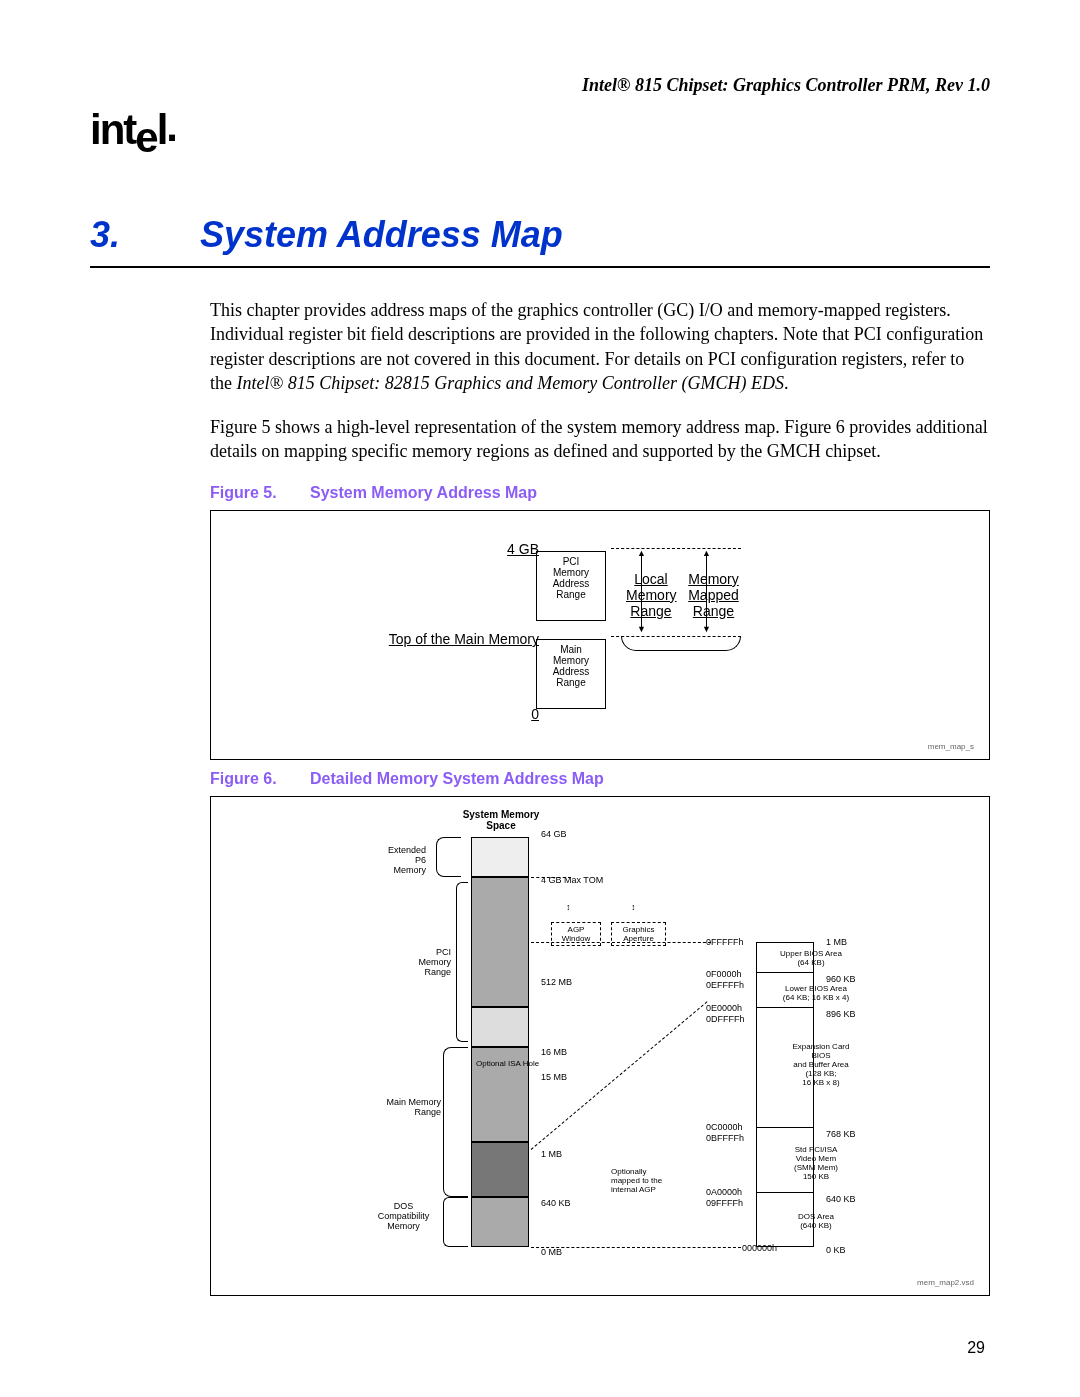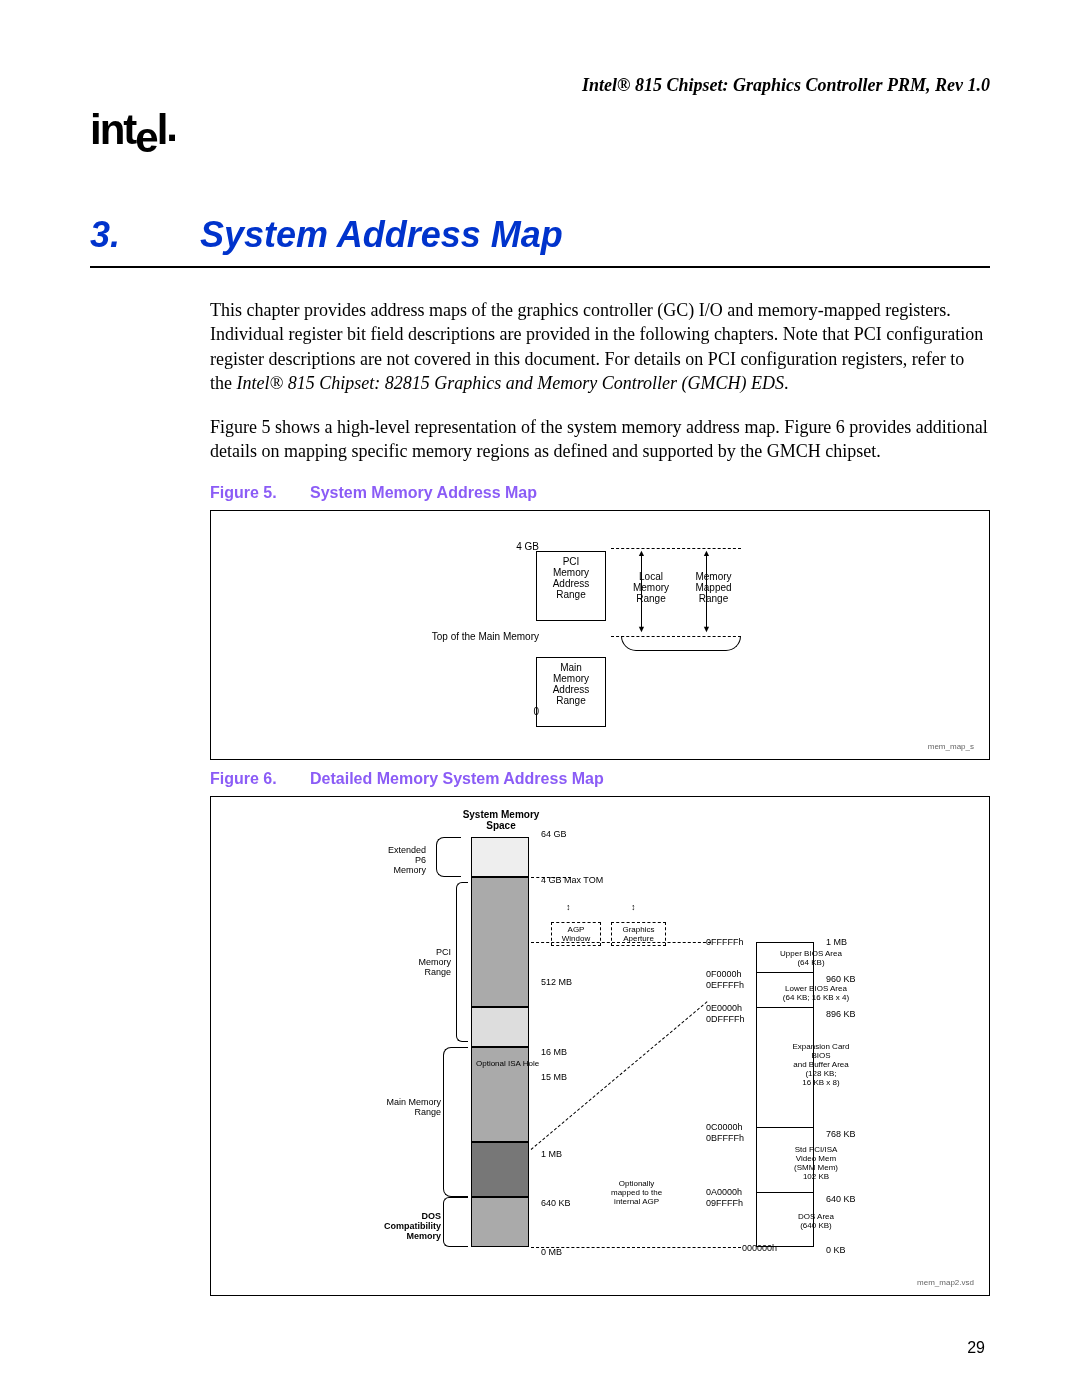--- a/index.html
+++ b/index.html
@@ -67,21 +67,21 @@
   .fig6 { height: 500px; }
   .pagenum {
     position: absolute;
     bottom: 40px;
     right: 95px;
     font-family: Arial, sans-serif;
     font-size: 16px;
   }
 
   
-  .f5-label { position: absolute; font-size: 10px; }
+  .f5-label { position: absolute; font-size: 14px; text-decoration: underline; }
   .f5-box { position: absolute; border: 1px solid #000; text-align: center; font-size: 10px; padding: 4px; }
   .dashed { border-top: 1px dashed #000; }
   .vline { position: absolute; width: 1px; background: #000; }
 
   
   .f6-label { position: absolute; font-size: 9px; white-space: nowrap; }
   .f6-bar { position: absolute; border: 1px solid #000; }
   .f6-title { position: absolute; font-size: 10px; font-weight: bold; text-align: center; }
   .f6-dashed { position: absolute; border-top: 1px dashed #000; height: 1px; }
   .f6-tinybox { position: absolute; border: 1px dashed #000; font-size: 8px; text-align: center; padding: 2px; }
@@ -108,21 +108,21 @@
 
 <div class="fig-box fig5">
   <div class="f5-label" style="right:450px; top:30px;">4 GB</div>
   <div class="f5-label" style="right:450px; top:120px; text-align:right; width:180px;">Top of  the Main Memory</div>
   <div class="f5-label" style="right:450px; top:195px;">0</div>
 
   <div class="f5-box" style="left:325px; top:40px; width:70px; height:70px; white-space:pre-line;">PCI
 Memory
 Address
 Range</div>
-  <div class="f5-box" style="left:325px; top:146px; width:70px; height:70px; white-space:pre-line;">Main
+  <div class="f5-box" style="left:325px; top:128px; width:70px; height:70px; white-space:pre-line;">Main
 Memory
 Address
 Range</div>
 
   <div class="dashed" style="position:absolute; left:400px; top:37px; width:130px; height:1px;"></div>
   <div class="dashed" style="position:absolute; left:400px; top:125px; width:130px; height:1px;"></div>
 
   <div class="vline" style="left:430px; top:42px; height:75px;"></div>
   <div style="position:absolute; left:426px; top:37px; font-size:9px;">▲</div>
   <div style="position:absolute; left:426px; top:113px; font-size:9px;">▼</div>
@@ -168,41 +168,41 @@
 
   <div class="f6-label" style="left:185px; top:150px; text-align:right; width:55px; white-space:pre-line;">PCI
 Memory
 Range</div>
   <div style="position:absolute; left:245px; top:85px; width:12px; height:160px; border-left:1px solid #000; border-top:1px solid #000; border-bottom:1px solid #000; border-radius:6px 0 0 6px;"></div>
 
   <div class="f6-label" style="left:150px; top:300px; text-align:right; width:80px; white-space:pre-line;">Main Memory
 Range</div>
   <div style="position:absolute; left:232px; top:250px; width:25px; height:150px; border-left:1px solid #000; border-top:1px solid #000; border-bottom:1px solid #000; border-radius:8px 0 0 8px;"></div>
 
-  <div class="f6-label" style="left:155px; top:414px; text-align:right; width:75px; white-space:pre-line;font-weight:bold;">DOS
+  <div class="f6-label" style="left:155px; top:404px; text-align:center; width:75px; white-space:pre-line;">DOS
 Compatibility
 Memory</div>
   <div style="position:absolute; left:232px; top:400px; width:25px; height:50px; border-left:1px solid #000; border-top:1px solid #000; border-bottom:1px solid #000; border-radius:6px 0 0 6px;"></div>
 
   <div class="f6-tinybox" style="left:340px; top:125px; width:50px;">AGP
 Window</div>
   <div class="f6-tinybox" style="left:400px; top:125px; width:55px;">Graphics
 Aperture</div>
   <div style="position:absolute; left:355px; top:105px; font-size:9px;">↕</div>
   <div style="position:absolute; left:420px; top:105px; font-size:9px;">↕</div>
 
   <div class="f6-label" style="left:330px; top:180px;">512 MB</div>
   <div class="f6-label" style="left:330px; top:250px;">16 MB</div>
   <div class="f6-label" style="left:265px; top:262px; font-size:8px;">Optional ISA Hole</div>
   <div class="f6-label" style="left:330px; top:275px;">15 MB</div>
   <div class="f6-label" style="left:330px; top:352px;">1 MB</div>
   <div class="f6-label" style="left:330px; top:401px;">640 KB</div>
   <div class="f6-label" style="left:330px; top:450px;">0 MB</div>
 
-  <div class="f6-label" style="left:400px; top:370px; white-space:pre-line; font-size:8px; text-align:center;margin-top:12px;">Optionally
+  <div class="f6-label" style="left:400px; top:370px; white-space:pre-line; font-size:8px; ">Optionally
 mapped to the
 internal AGP</div>
 
   <div class="f6-dashed" style="left:320px; top:145px; width:180px;"></div>
   <div class="f6-dashed" style="left:320px; top:352px; width:230px; transform:rotate(-40deg); transform-origin:left center;"></div>
   <div class="f6-dashed" style="left:320px; top:450px; width:210px;"></div>
   <div class="f6-dashed" style="left:320px; top:80px; width:40px;"></div>
 
   <div class="f6-bar" style="left:545px; top:145px; width:58px; height:305px; background:#fff;"></div>
   <div style="position:absolute; left:545px; top:175px; width:58px; height:1px; background:#000;"></div>
@@ -230,21 +230,21 @@
   <div class="f6-label" style="left:615px; top:212px;">896 KB</div>
   <div class="f6-label" style="left:560px; top:245px; white-space:pre-line; font-size:8px; text-align:center; width:100px;">Expansion Card
 BIOS
 and Buffer Area
 (128 KB;
 16 KB x 8)</div>
   <div class="f6-label" style="left:615px; top:332px;">768 KB</div>
   <div class="f6-label" style="left:560px; top:348px; white-space:pre-line; font-size:8px; text-align:center; width:90px;">Std PCI/ISA
 Video Mem
 (SMM Mem)
-102 KB</div>
+150 KB</div>
   <div class="f6-label" style="left:615px; top:397px;">640 KB</div>
   <div class="f6-label" style="left:560px; top:415px; white-space:pre-line; font-size:8px; text-align:center; width:90px;">DOS Area
 (640 KB)</div>
   <div class="f6-label" style="left:615px; top:448px;">0 KB</div>
 
   <div class="f6-source" style="right:15px; bottom:8px;">mem_map2.vsd</div>
 </div>
 
 <div class="pagenum">29</div>
 

